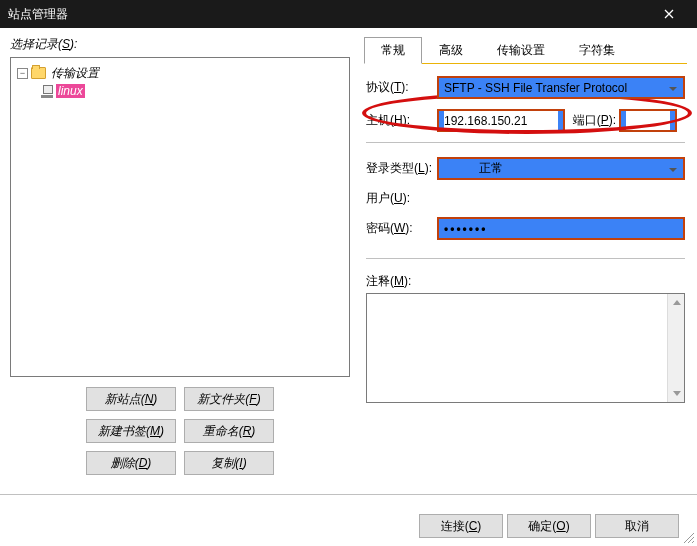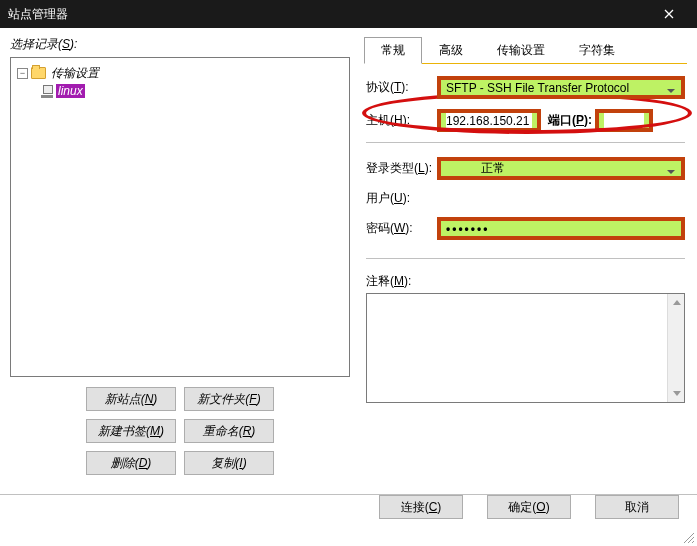--- a/index.html
+++ b/index.html
@@ -17,54 +17,54 @@
 .tree-row { display: flex; align-items: center; height: 18px; gap: 3px; }
 .tree-indent0 { padding-left: 2px; }
 .tree-indent1 { padding-left: 26px; }
 .plusminus { width: 11px; height: 11px; border: 1px solid #888; display: inline-flex; align-items: center; justify-content: center; font-size: 9px; line-height: 1; color: #555; background: #fff; }
 .folder-icon { width: 15px; height: 12px; background: #ffd76b; border: 1px solid #d4a030; border-radius: 1px; position: relative; }
 .folder-icon::before { content: ""; position: absolute; top: -3px; left: 0; width: 6px; height: 3px; background: #ffd76b; border: 1px solid #d4a030; border-bottom: none; border-radius: 1px 1px 0 0; }
 .server-icon { width: 12px; height: 14px; display:inline-block; position: relative; }
 .server-icon::before { content:""; position:absolute; top:1px; left:2px; width:8px; height:7px; border:1px solid #777; background:#eee; }
 .server-icon::after { content:""; position:absolute; bottom:0; left:0; width:12px; height:3px; background:#888; }
 .tree-text { padding: 0 2px; }
-.tree-sel { background: #a21caf; color: #fff; }
+.tree-sel { background: #ec4899; color: #fff; }
 
 .btn-grid { margin-top: 10px; display: grid; grid-template-columns: 90px 90px; gap: 8px; justify-content: center; }
 .btn { height: 24px; border: 1px solid #adadad; background: #e1e1e1; display: flex; align-items: center; justify-content: center; cursor: default; }
 
 .right-col { flex: 1; padding-left: 14px; display: flex; flex-direction: column; position: relative; }
 .tabs { display: flex; border-bottom: 1px solid #eab308; }
 .tab { padding: 4px 16px; border: 1px solid transparent; border-bottom: none; position: relative; top: 1px; background: transparent; }
 .tab.active { border-color: #a0a0a0; background: #fff; border-bottom: 1px solid #fff; }
 
 .form-area { padding: 12px 2px 0 2px; }
 .form-row { display: flex; align-items: center; margin-bottom: 10px; gap: 3px; }
 .form-label { width: 68px; }
-.form-input { height: 23px; border: 4px solid #c2410c; background: #bef264; padding: 0 5px; display: flex; align-items: center; }
+.form-input { height: 23px; border: 2px solid #c2410c; background: #3b82f6; padding: 0 5px; display: flex; align-items: center; }
 .dropdown { position: relative; flex: 1; }
 .dropdown::after { content: ""; position: absolute; right: 6px; top: 9px; border-left: 4px solid transparent; border-right: 4px solid transparent; border-top: 4px solid #555; }
 .real-input { border: none; outline: none; width: 100%; height: 100%; font-size: 12px; font-family: inherit; padding: 0; }
 .pw-input { letter-spacing: 2px; font-weight: bold; }
 
 .sep { border-top: 1px solid #c0c0c0; margin: 6px 0 14px 0; }
 
 .ellipse-annot { position: absolute; border: 4px solid #d40f0f; border-radius: 50%; pointer-events: none; left: -2px; top: 28px; width: 330px; height: 42px; }
 
 .small-select { height: 23px; border: 1px solid #7a7a7a; background: #efefef; padding: 0 18px 0 6px; display: flex; align-items: center; position: relative; width: 52px; }
 .small-select::after { content: ""; position: absolute; right: 5px; top: 9px; border-left: 4px solid transparent; border-right: 4px solid transparent; border-top: 4px solid #555; }
 
 .textarea-box { border: 1px solid #7a7a7a; height: 110px; background: #fff; position: relative; }
 .scroll-track { position: absolute; right: 0; top: 0; bottom: 0; width: 17px; background: #f0f0f0; border-left: 1px solid #dcdcdc; }
 .scroll-up, .scroll-down { position: absolute; left: 0; width: 17px; height: 17px; display: flex; align-items: center; justify-content: center; color: #888; }
 .scroll-up { top: 0; } .scroll-down { bottom: 0; }
 .scroll-up::before { content: ""; border-left: 4px solid transparent; border-right: 4px solid transparent; border-bottom: 5px solid #999; }
 .scroll-down::before { content: ""; border-left: 4px solid transparent; border-right: 4px solid transparent; border-top: 5px solid #999; }
 
-.bottom-bar { border-top: 1px solid #c0c0c0; height: 44px; display: flex; align-items: flex-start; justify-content: flex-end; padding-right: 18px; gap: 24px; position: absolute; left: 0; right: 0; bottom: 8px; }
+.bottom-bar { border-top: 1px solid #c0c0c0; height: 44px; display: flex; align-items: flex-end; justify-content: flex-end; padding-right: 18px; gap: 4px; position: absolute; left: 0; right: 0; bottom: 8px; }
 .bottom-btn { width: 84px; height: 24px; border: 1px solid #adadad; background: #e1e1e1; display: flex; align-items: center; justify-content: center; }
 
 .corner-grip { position: absolute; right: 2px; bottom: 2px; width: 14px; height: 14px; color: #888; }
 .corner-grip svg { width: 14px; height: 14px; }
 
 u { text-decoration: underline; }
 </style>
 </head>
 <body>
 
@@ -128,24 +128,24 @@
 
       <div class="form-row">
         <div class="form-label"><span>协议(<u>T</u>):</span></div>
         <div class="form-input dropdown" style="flex:1;">
           <span>SFTP - SSH File Transfer Protocol</span>
         </div>
       </div>
 
       <div class="form-row">
         <div class="form-label"><span>主机(<u>H</u>):</span></div>
-        <div class="form-input" style="width:104px;justify-content:center;">
+        <div class="form-input" style="width:128px;justify-content:center;">
           <input class="real-input" value="192.168.150.21" style="">
         </div>
-        <div style="width:48px; text-align:right;font-weight:bold;"><span>端口(<u>P</u>):</span></div>
+        <div style="width:48px; text-align:right;"><span>端口(<u>P</u>):</span></div>
         <div class="form-input" style="width:58px;">
           <input class="real-input" value="" style="">
         </div>
       </div>
 
       <div class="sep"></div>
 
       <div class="form-row">
         <div class="form-label"><span>登录类型(<u>L</u>):</span></div>
         <div class="form-input dropdown" style="flex:1;padding-left:40px;">

